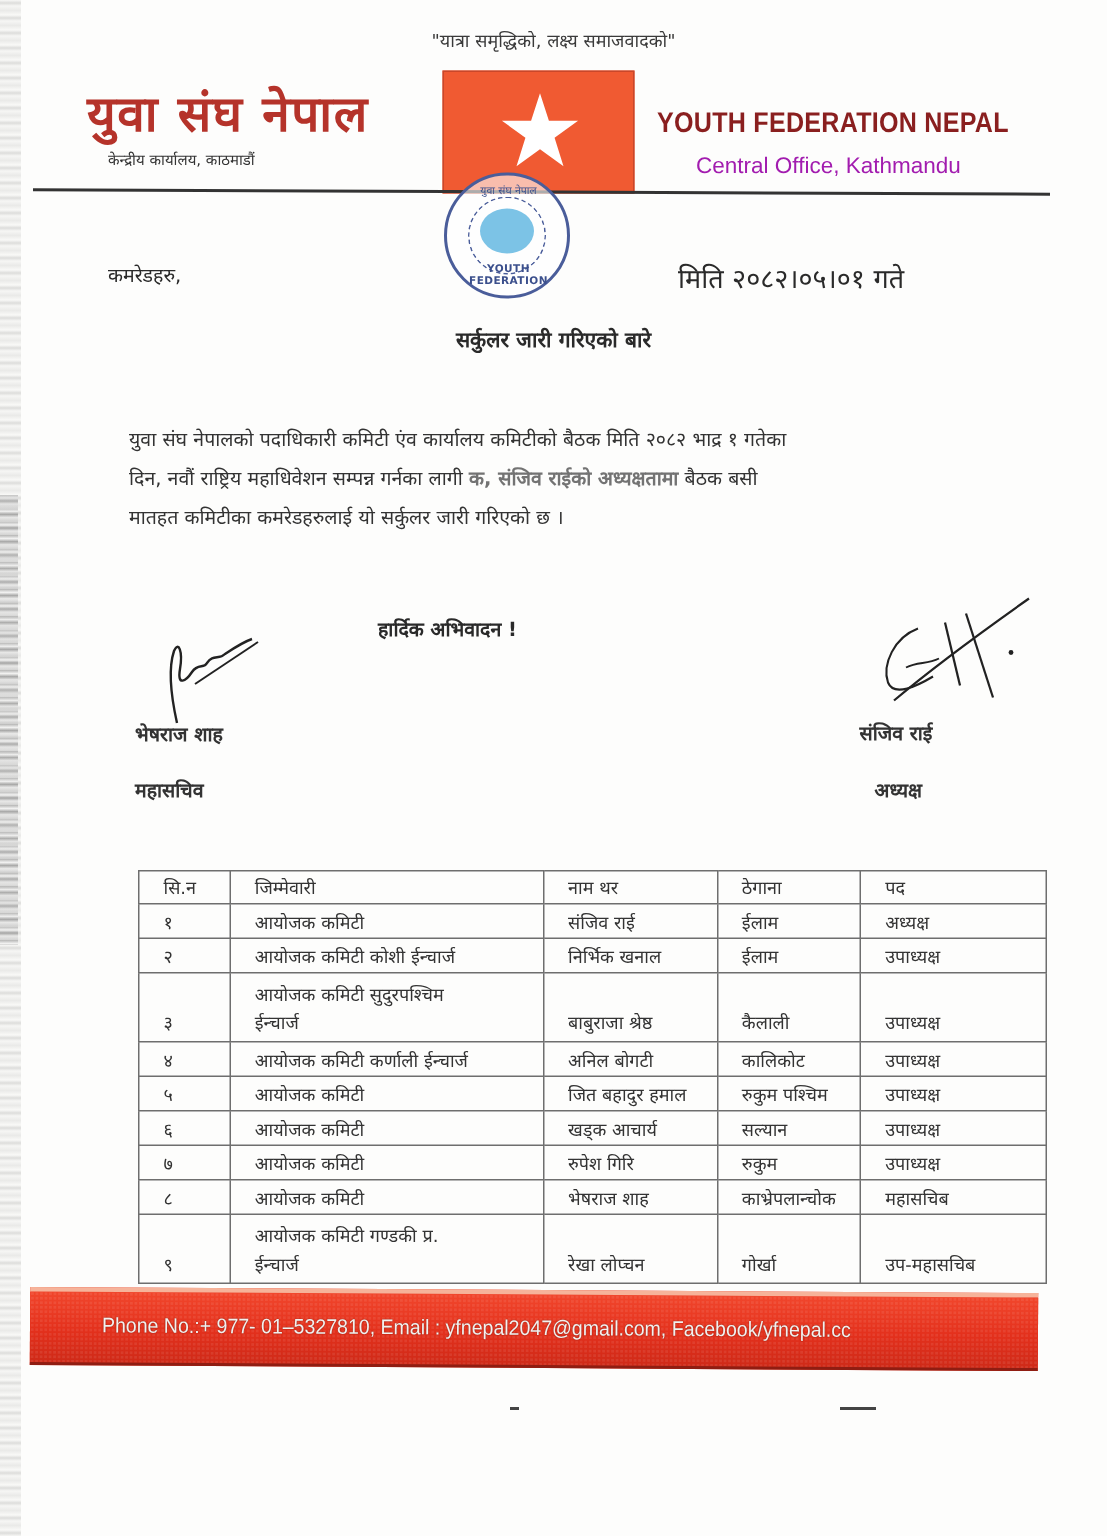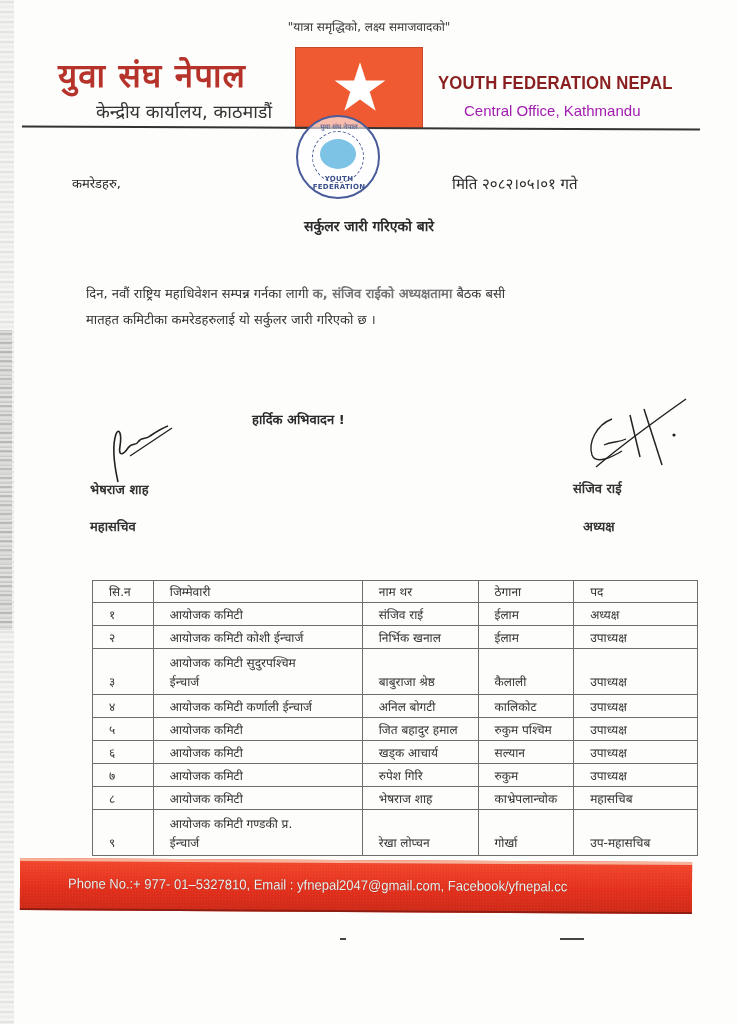--- a/index.html
+++ b/index.html
@@ -9,38 +9,38 @@
   .scan-edge {
     position: absolute; left: 0; top: 0; width: 14px; height: 1024px;
     background: repeating-linear-gradient(180deg, #f6f6f4 0px, #cfcfcd 2px, #f3f3f1 4px, #e2e2e0 7px, #f7f7f5 10px);
     opacity: .7;
   }
   .scan-edge.mid { top: 330px; height: 300px; background: repeating-linear-gradient(180deg, #999 0px, #eee 2px, #777 4px, #ddd 6px, #bbb 9px); opacity: .55; width: 12px; }
 
   .tagline { position: absolute; top: 18px; left: 0; width: 738px; text-align: center; font-size: 12px; color: #3a3a3a; }
 
   .org-np { position: absolute; left: 58px; top: 52px; font-size: 33px; font-weight: bold; color: #b5332a; letter-spacing: 1px; }
-  .org-np-sub { position: absolute; left: 96px; top: 99px; font-size: 18px; color: #333; }
+  .org-np-sub { position: absolute; left: 72px; top: 99px; font-size: 10px; color: #333; }
 
   .flag { position: absolute; left: 295px; top: 47px; width: 128px; height: 82px; background: #f05a32; border: 1px solid #c9472a; }
   .flag svg { position: absolute; left: 37px; top: 12px; width: 54px; height: 54px; }
 
   .org-en { position: absolute; left: 438px; top: 72px; font-size: 19px; font-weight: bold; color: #8a1f1f; font-family: "Liberation Sans", sans-serif; letter-spacing: .2px; transform: scaleX(.88); transform-origin: left; }
   .org-en-sub { position: absolute; left: 464px; top: 102px; font-size: 15px; color: #a21caf; font-family: "Liberation Sans", sans-serif; }
 
   .rule { position: absolute; left: 22px; top: 127px; width: 678px; height: 2px; background: #333; transform: rotate(.25deg); }
 
   .seal { position: absolute; left: 296px; top: 115px; width: 84px; height: 84px; border-radius: 50%; border: 2px solid #4a5d9a; background: rgba(255,255,255,.6); }
   .seal .inner { position: absolute; left: 14px; top: 14px; width: 52px; height: 52px; border-radius: 50%; border: 1px dashed #4a5d9a; }
   .seal .globe { position: absolute; left: 22px; top: 22px; width: 36px; height: 30px; border-radius: 50%; background: #7cc3e6; }
   .seal .txt-bottom { position: absolute; left: 6px; top: 58px; width: 70px; text-align: center; font-size: 7px; font-weight: bold; color: #3b4f8c; letter-spacing: .3px; }
   .seal .txt-top { position: absolute; left: 10px; top: 5px; width: 62px; text-align: center; font-size: 7px; color: #3b4f8c; }
 
   .salutation { position: absolute; left: 72px; top: 174px; font-size: 13px; }
-  .date { position: absolute; left: 452px; top: 173px; font-size: 15px; }
+  .date { position: absolute; left: 452px; top: 173px; font-size: 18px; }
 
   .subject { position: absolute; left: 0; top: 216px; width: 738px; text-align: center; font-size: 14px; font-weight: bold; color: #2a2a2a; }
 
   .body-text { position: absolute; left: 86px; top: 281px; width: 580px; font-size: 13px; line-height: 26px; color: #333; }
   .body-text b { font-weight: bold; color: #737373; }
 
   .greeting { position: absolute; left: 252px; top: 410px; font-size: 13px; font-weight: bold; }
 
   .sig-left { position: absolute; left: 106px; top: 424px; width: 70px; height: 60px; }
   .sig-right { position: absolute; left: 582px; top: 395px; width: 110px; height: 75px; }
@@ -93,20 +93,21 @@
   <div class="globe"></div>
   <div class="txt-bottom">YOUTH FEDERATION</div>
 </div>
 
 <div class="salutation">कमरेडहरु,</div>
 <div class="date">मिति २०८२।०५।०१ गते</div>
 
 <div class="subject">सर्कुलर जारी गरिएको बारे</div>
 
 <div class="body-text">
+  <div>युवा संघ नेपालको पदाधिकारी कमिटी एंव कार्यालय कमिटीको बैठक मिति २०८२ भाद्र १ गतेका</div>
   <div><span>दिन, नवौं राष्ट्रिय महाधिवेशन सम्पन्न गर्नका लागी </span><b>क, संजिव राईको अध्यक्षतामा</b><span>  बैठक बसी</span></div>
   <div>मातहत कमिटीका कमरेडहरुलाई यो सर्कुलर जारी गरिएको छ ।</div>
 </div>
 
 <div class="greeting">हार्दिक अभिवादन !</div>
 
 <svg class="sig-left" viewBox="0 0 70 60">
   <path d="M12,58 C8,40 6,22 10,10 C13,3 16,10 14,22 C12,34 18,30 22,24 C26,18 30,22 32,18 C36,12 40,16 44,12 C50,8 56,4 62,2" stroke="#222" stroke-width="1.6" fill="none"></path>
   <path d="M24,32 L66,4" stroke="#222" stroke-width="1.3" fill="none"></path>
 </svg>

